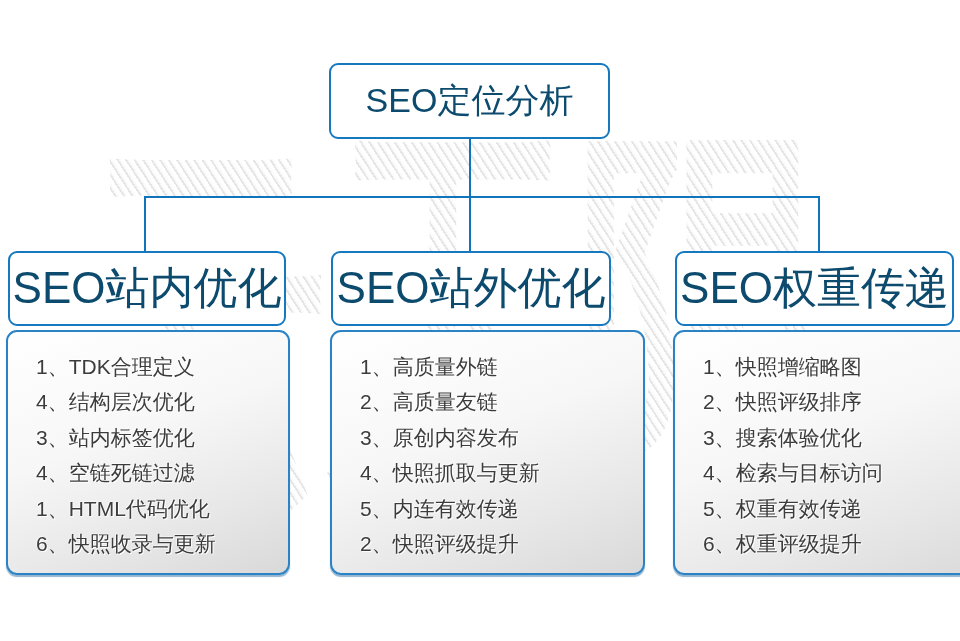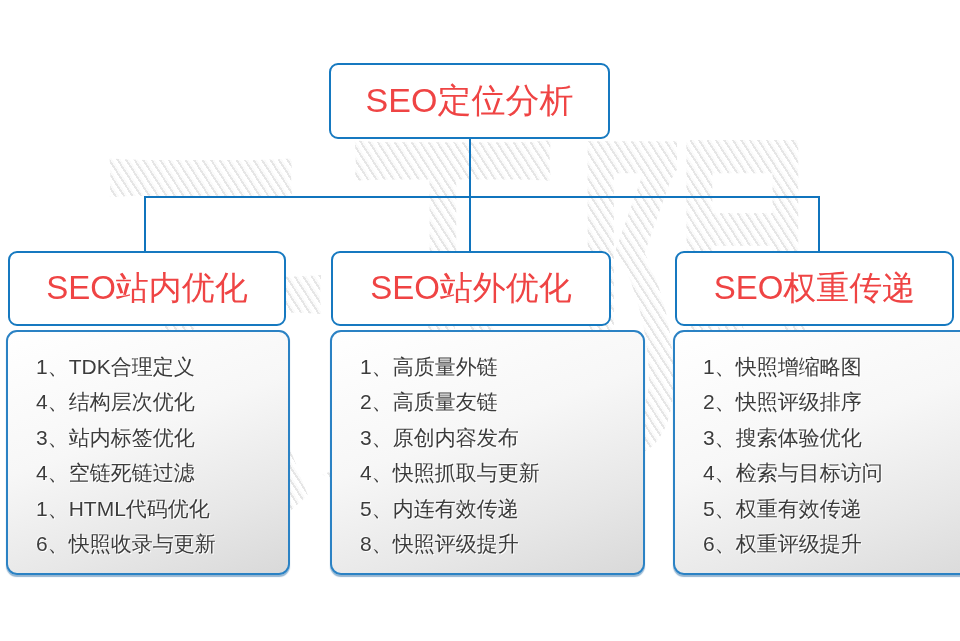--- a/index.html
+++ b/index.html
@@ -23,24 +23,24 @@
       background-clip:text;
       -webkit-text-fill-color:transparent;
       color:transparent;
     }
   }
   
   .node{
     position:absolute;box-sizing:border-box;
     border:2px solid #1679c0;border-radius:9px;background:#ffffff;
     display:flex;align-items:center;justify-content:center;
-    color:#ef4444;
+    color:#0c4a6e;
   }
   .root-box{left:329px;top:63px;width:281px;height:76px;font-size:34px;}
-  .header-box{font-size:33px;}
+  .header-box{font-size:44px;}
   .hb-0{left:8px;top:251px;width:278px;height:75px;}
   .hb-1{left:331px;top:251px;width:280px;height:75px;}
   .hb-2{left:675px;top:251px;width:279px;height:75px;justify-content:center;}
   .list-box{
     position:absolute;box-sizing:border-box;
     border:2px solid #2b82c4;border-radius:11px;
     background:linear-gradient(160deg,#ffffff 0%,#f7f7f7 42%,#e7e7e7 75%,#d9d9d9 100%);
     box-shadow:0 2px 1px rgba(17,92,153,0.45);
     padding:17px 8px 8px 28px;
   }
@@ -94,21 +94,21 @@
     <div class="list-item">1、HTML代码优化</div>
     <div class="list-item">6、快照收录与更新</div>
   </div>
 
   <div class="list-box lb-1">
     <div class="list-item">1、高质量外链</div>
     <div class="list-item">2、高质量友链</div>
     <div class="list-item">3、原创内容发布</div>
     <div class="list-item">4、快照抓取与更新</div>
     <div class="list-item">5、内连有效传递</div>
-    <div class="list-item">8、快照评级提升</div>
+    <div class="list-item">2、快照评级提升</div>
   </div>
 
   <div class="list-box lb-2">
     <div class="list-item">1、快照增缩略图</div>
     <div class="list-item">2、快照评级排序</div>
     <div class="list-item">3、搜索体验优化</div>
     <div class="list-item">4、检索与目标访问</div>
     <div class="list-item">5、权重有效传递</div>
     <div class="list-item">6、权重评级提升</div>
   </div>

